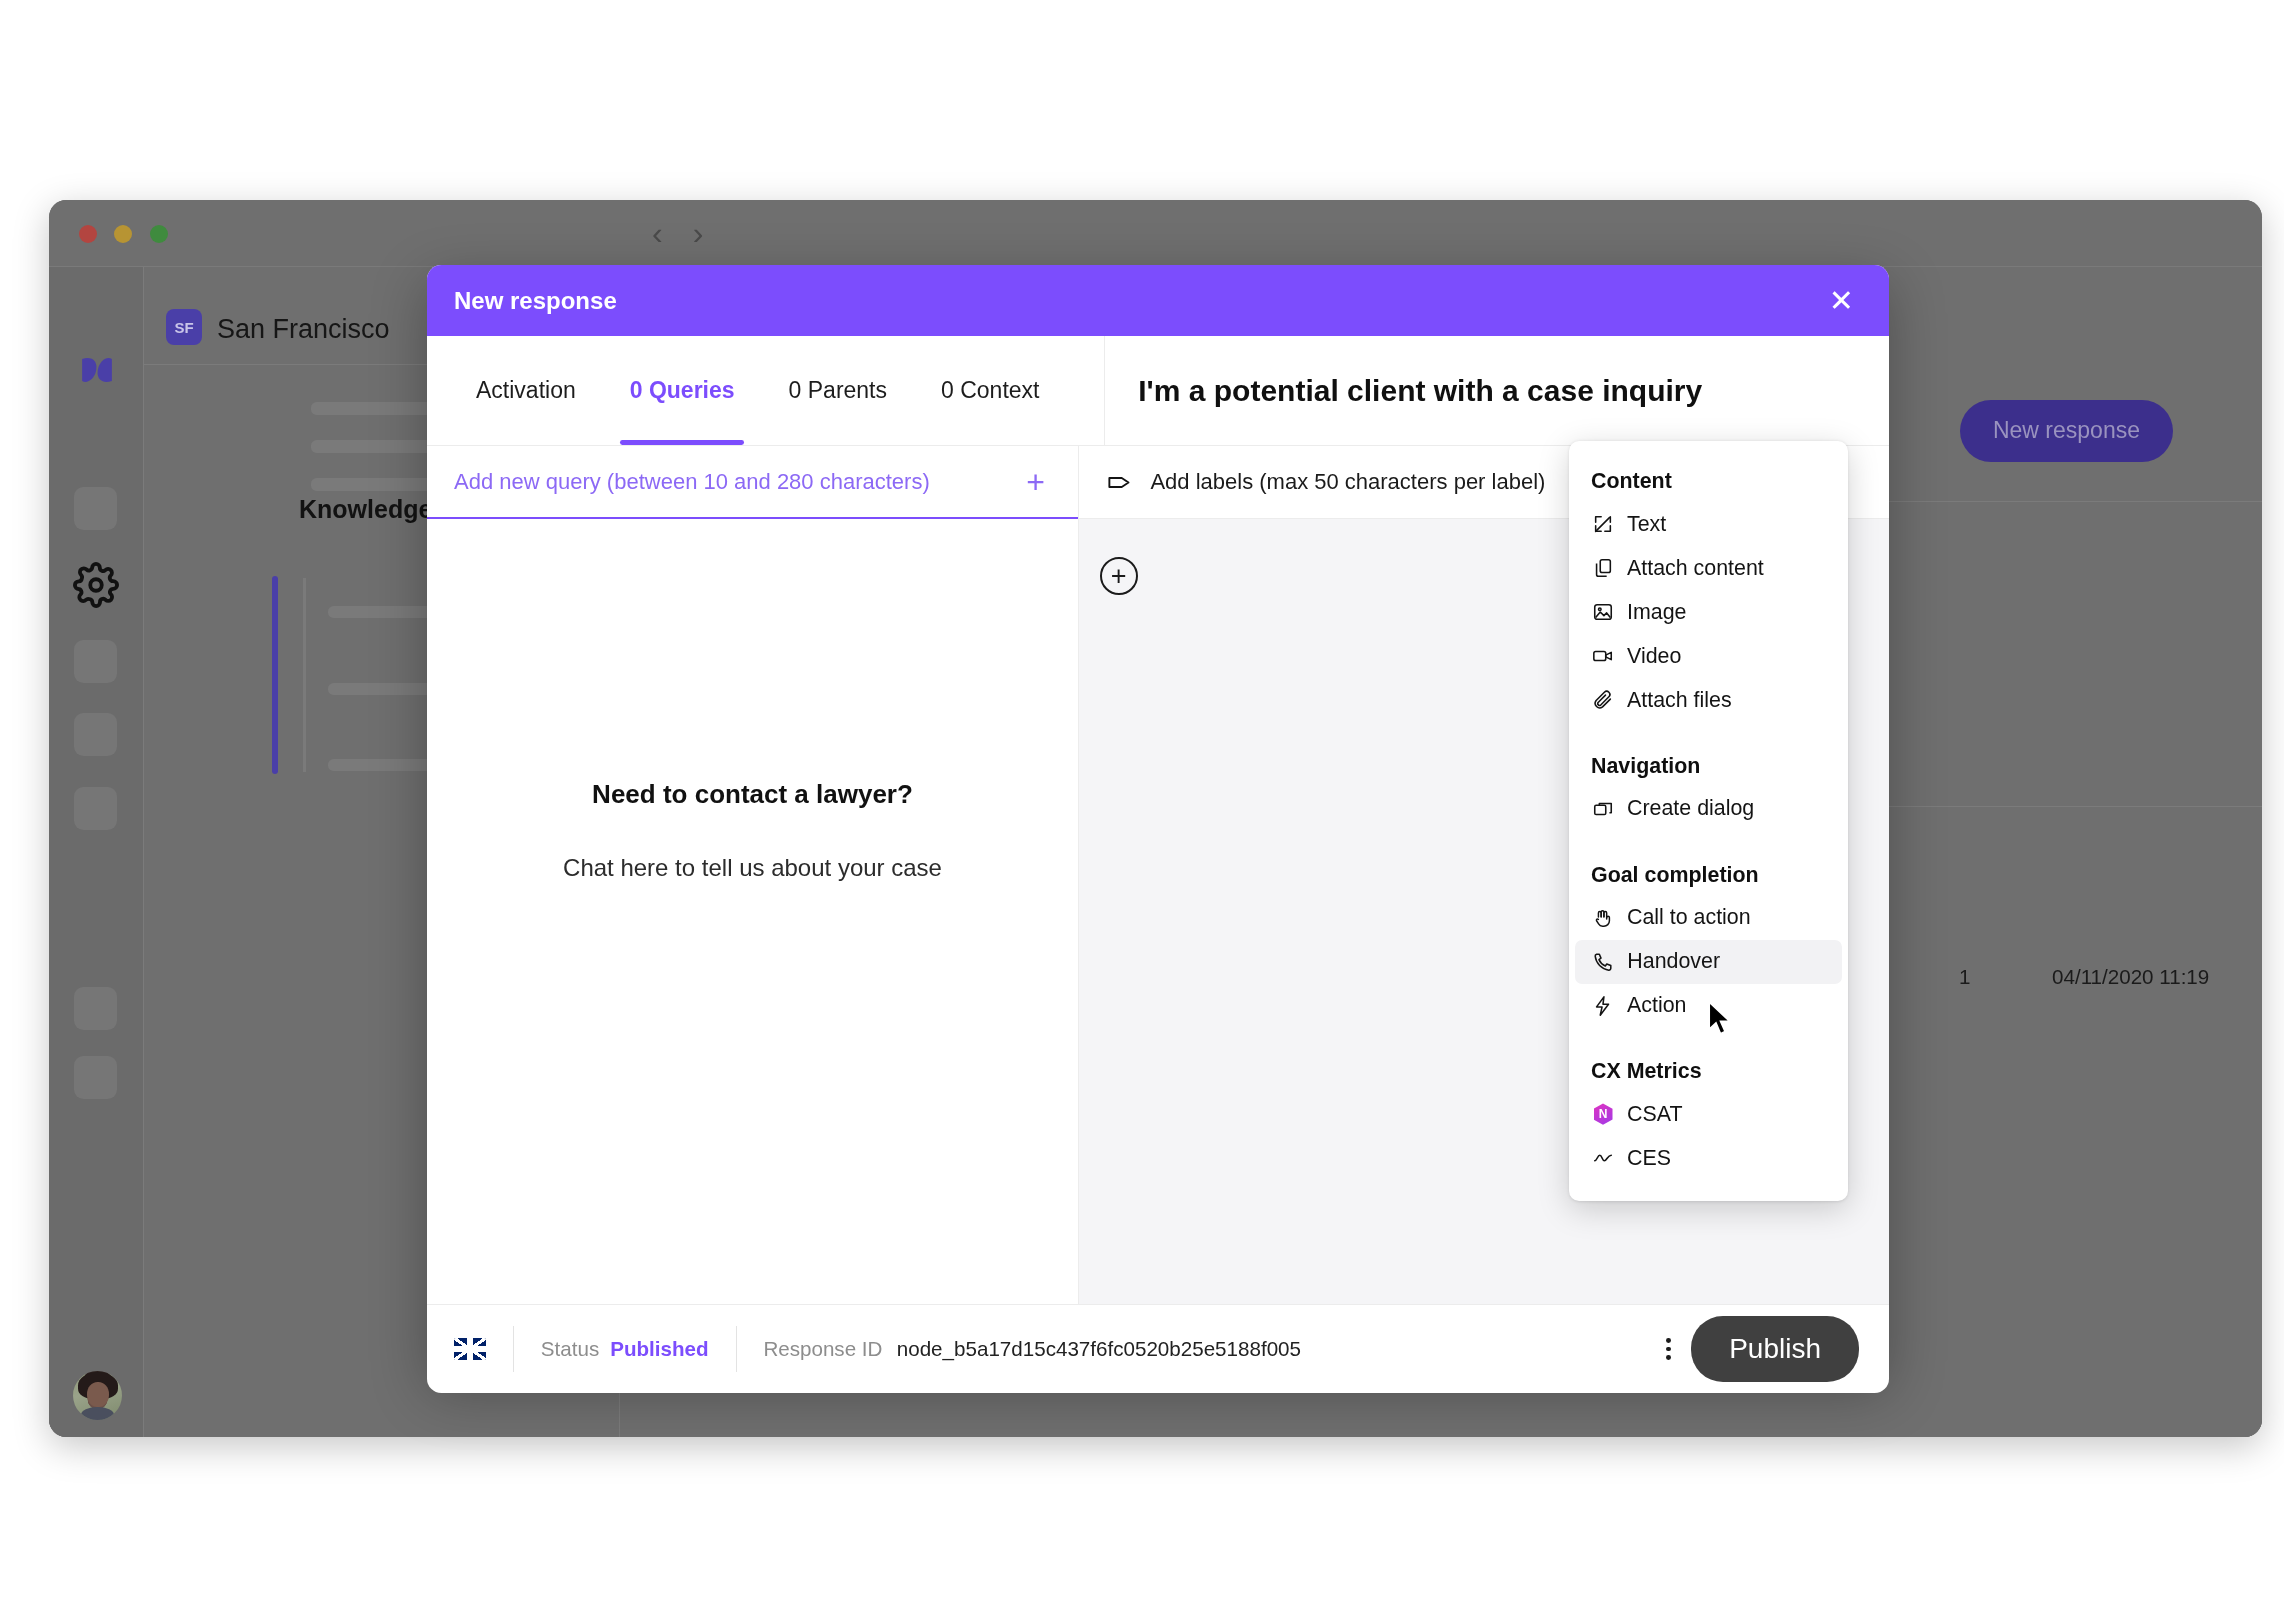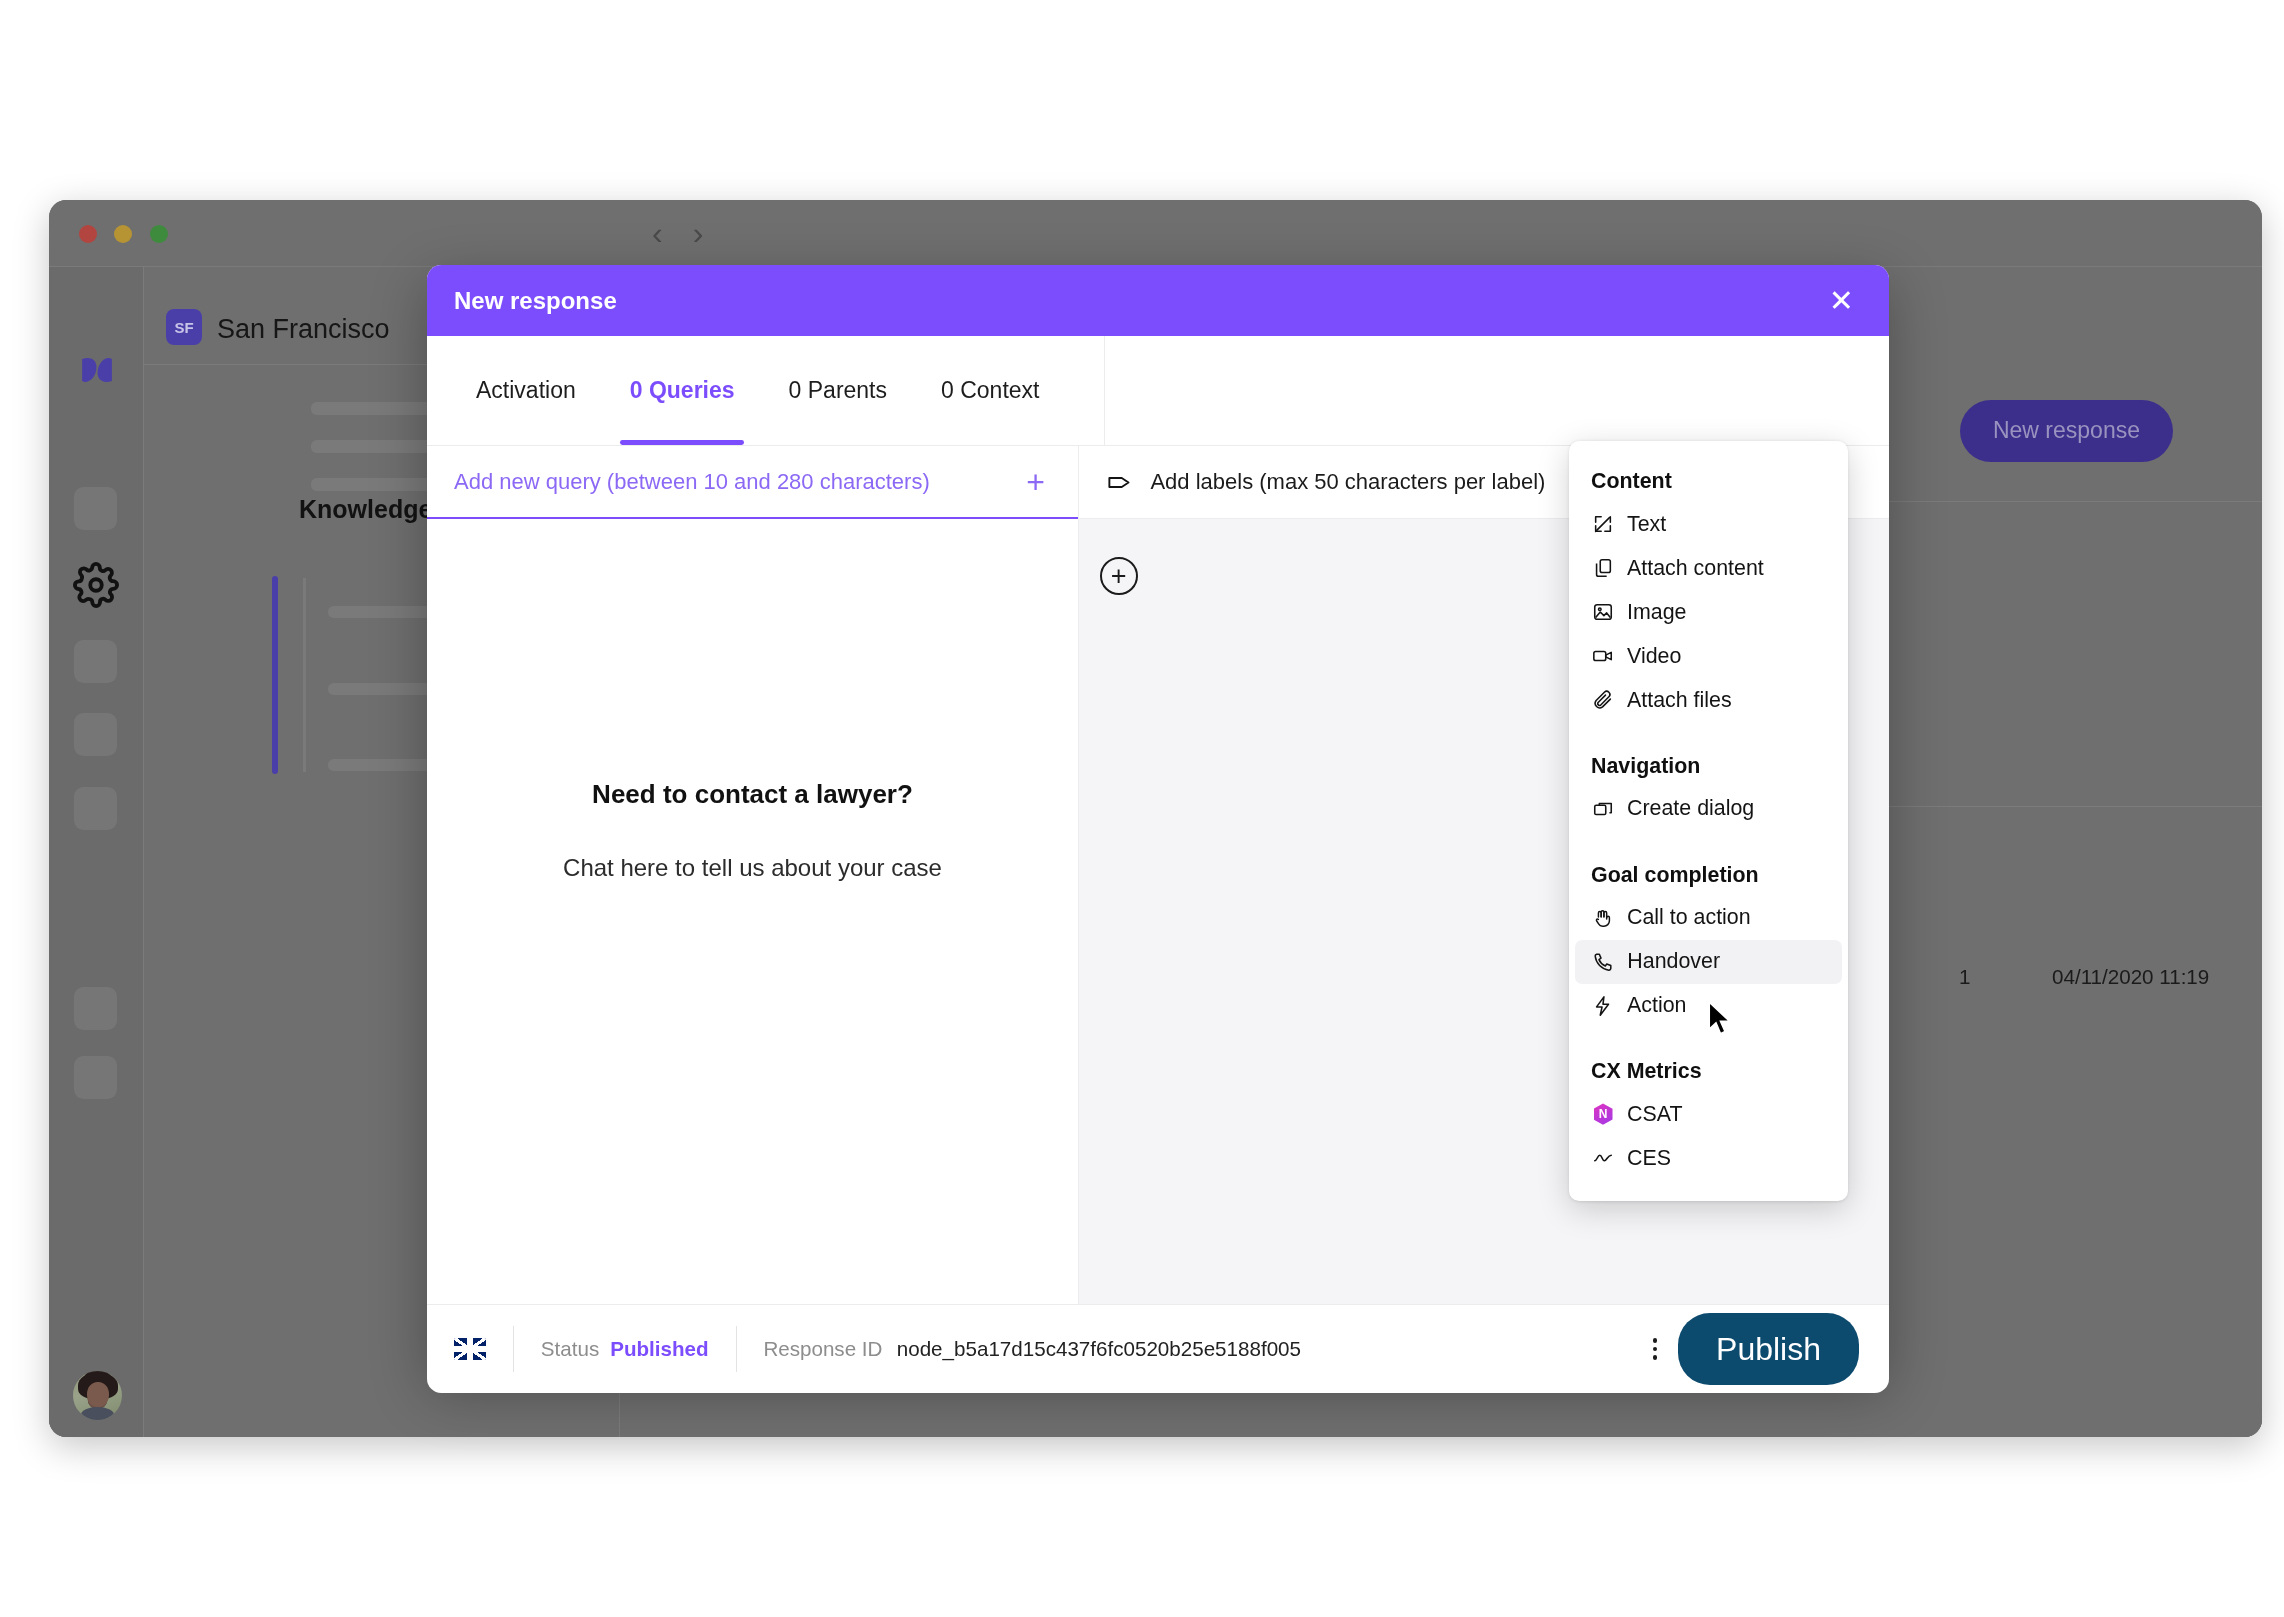--- a/index.html
+++ b/index.html
@@ -237,21 +237,21 @@
   .status-label { font-size: 20.6px; color: #8d8d8d; }
   .status-value { font-size: 20.6px; color: #7c4dfd; font-weight: 700; margin-left: 11px; }
   .rid-label { font-size: 20.6px; color: #8d8d8d; }
   .rid-value { font-size: 20.6px; color: #222; margin-left: 14.3px; }
   .footer-spacer { flex: 1; }
   .kebab { font-size: 27px; color: #1b1b1b; letter-spacing: 0; line-height: 1; margin-right: 20.6px; cursor: pointer; background:none;border:none;font-family:inherit; }
   .kebab-dots { display: flex; flex-direction: column; gap: 4px; align-items:center; }
   .kebab-dots i { width: 4.8px; height: 4.8px; background:#1b1b1b; border-radius:50%; display:block; }
   .publish-btn {
     padding: 17.4px 38px; border-radius: 32px; border: none;
-    background: #0c4a6e; color: #fff; font-size: 32px; cursor: pointer;
+    background: #404040; color: #fff; font-size: 28px; cursor: pointer;
     font-family: inherit;
   }
 
   
   .menu {
     position: absolute;
     left: 1569px; top: 441px;
     width: 279px;
     background: #fff;
     border-radius: 10px;
@@ -371,20 +371,21 @@
   </div>
 
   <div class="modal-tabsrow">
     <div class="tabs">
       <div class="tab">Activation</div>
       <div class="tab active">0 Queries</div>
       <div class="tab">0 Parents</div>
       <div class="tab">0 Context</div>
     </div>
     <div class="tabs-sep"></div>
+    <div class="resp-title">I'm a potential client with a case inquiry</div>
   </div>
 
   <div class="modal-cols">
 
     <div class="col-left">
       <div class="query-row">
         <span class="query-placeholder">Add new query (between 10 and 280 characters)</span>
         <button class="query-plus">+</button>
       </div>
       <div class="preview">

